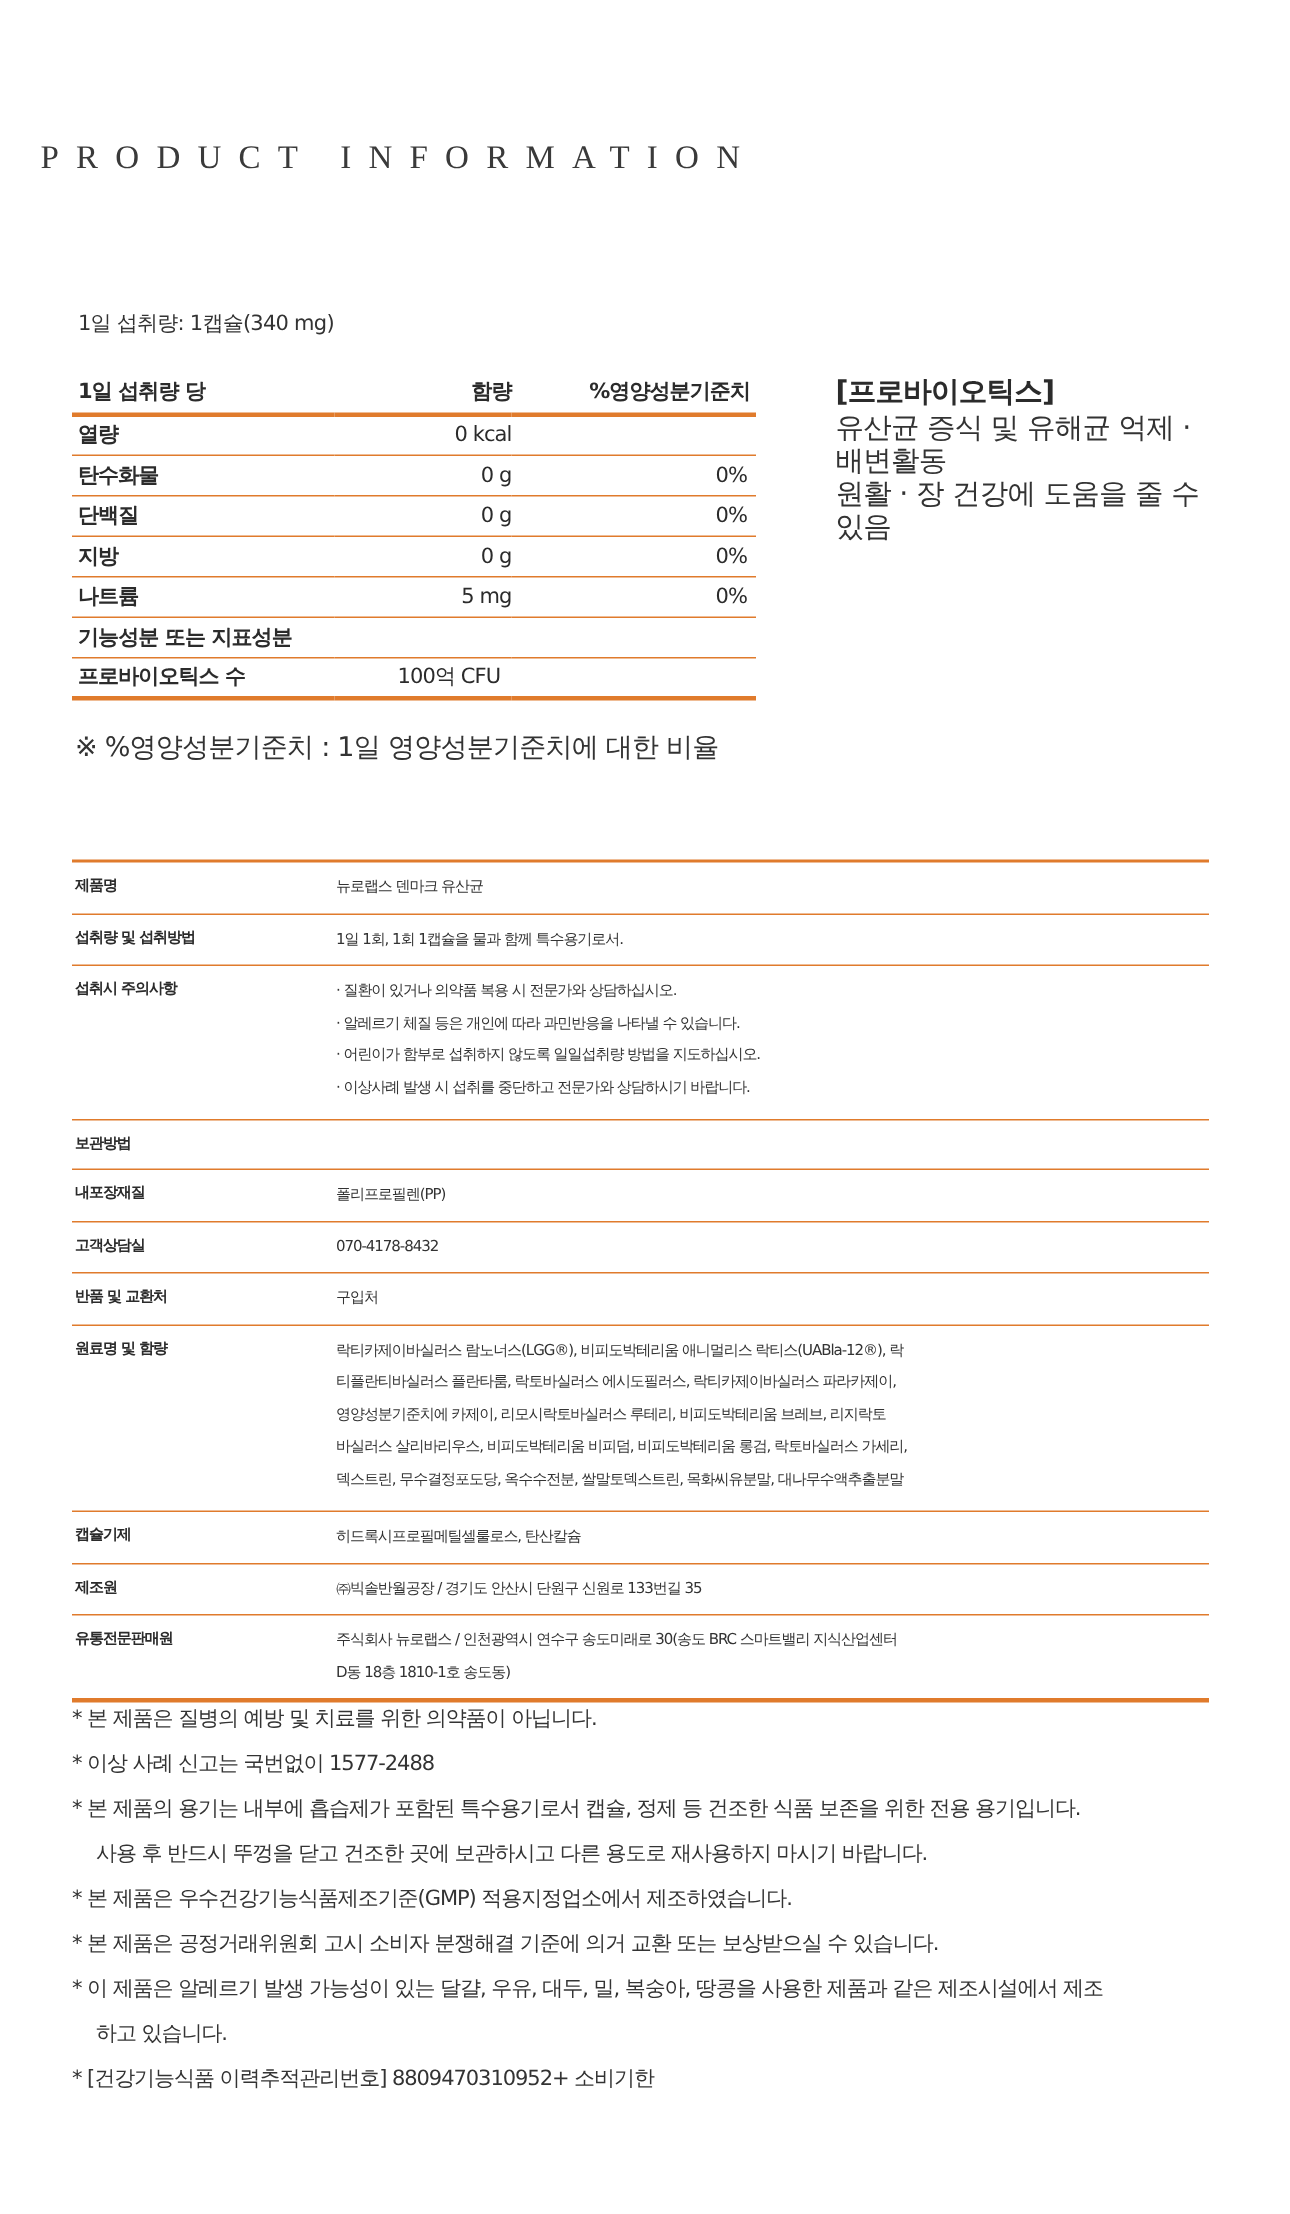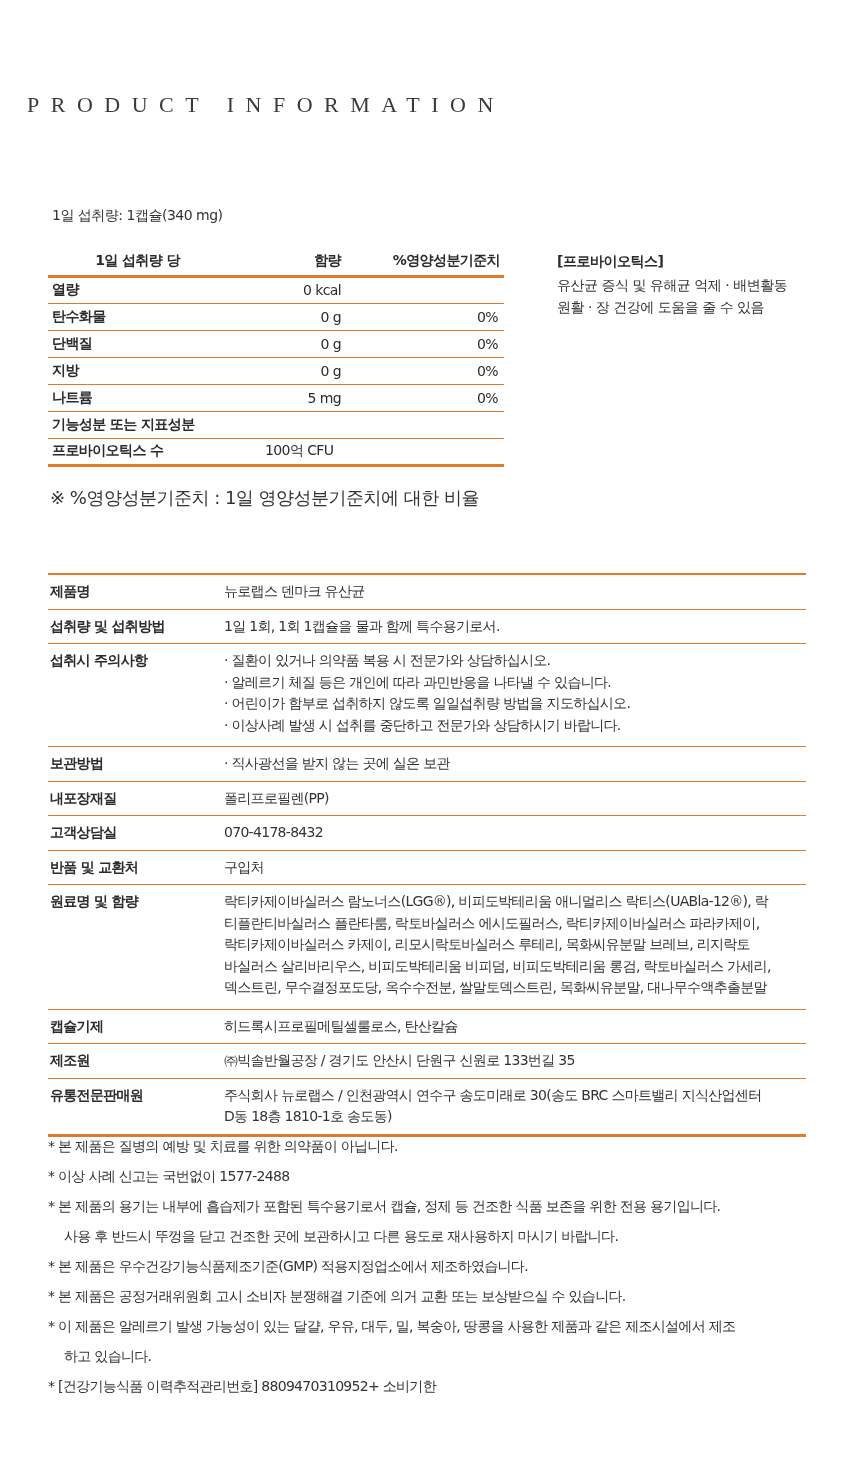--- a/index.html
+++ b/index.html
@@ -24,52 +24,52 @@
       position: absolute; left: 52px; top: 207px;
       font-size: 14px; color: #333; letter-spacing: -0.5px;
     }
     
     .ntable {
       position: absolute; left: 48px; top: 248px; width: 456px;
       border-collapse: collapse;
       font-size: 14px; letter-spacing: -0.6px;
     }
     .ntable th {
-      font-weight: bold; height: 28px; text-align: center;
+      font-weight: bold; height: 28px; text-align: left;
       padding-left: 4px; color: #2b2b2b;
       border-bottom: 3px solid #e07b2c;
     }
     .ntable th.c2 { text-align: right; padding-right: 0; }
     .ntable th.c3 { text-align: right; padding-right: 4px; }
     .ntable td {
       height: 27px; padding-left: 4px;
       border-bottom: 1.5px solid #e07b2c;
       vertical-align: middle;
     }
     .ntable td.lbl { font-weight: bold; width: 175px; }
     .ntable td.lbl.normal { font-weight: bold; }
     .ntable td.amt { text-align: right; width: 118px; padding-right: 0; }
     .ntable td.amt.left { text-align: left; padding-left: 42px; }
     .ntable td.pct { text-align: right; padding-right: 6px; }
     .ntable tr.last td { border-bottom: 3px solid #e07b2c; }
     .probio {
       position: absolute; left: 557px; top: 250px; width: 260px;
-      font-size: 14px; letter-spacing: -0.5px; line-height: 22px; color: #333;
+      font-size: 19px; letter-spacing: -0.5px; line-height: 22px; color: #333;
     }
     .probio .ph { font-weight: bold; color: #2b2b2b; margin-bottom: 2px; }
     .footnote {
       position: absolute; left: 50px; top: 486px;
       font-size: 18px; color: #333; letter-spacing: -0.5px;
     }
     
     .itable {
       position: absolute; left: 48px; top: 573px; width: 758px;
       border-top: 2.5px solid #e07b2c;
       border-bottom: 3px solid #e07b2c;
-      font-size: 14px; letter-spacing: -0.7px; color: #333;
+      font-size: 10px; letter-spacing: -0.7px; color: #333;
     }
     .irow {
       display: flex;
       border-bottom: 1.5px solid #e07b2c;
       padding: 6px 0 6px 0;
       min-height: 31px;
     }
     .irow:last-child { border-bottom: none; }
     .ilabel {
       width: 176px; flex: 0 0 176px; padding-left: 2px;
@@ -162,23 +162,20 @@
     <div class="ilabel">섭취시 주의사항</div>
     <div class="ival">
       <span class="line">· 질환이 있거나 의약품 복용 시 전문가와 상담하십시오.</span>
       <span class="line">· 알레르기 체질 등은 개인에 따라 과민반응을 나타낼 수 있습니다.</span>
       <span class="line">· 어린이가 함부로 섭취하지 않도록 일일섭취량 방법을 지도하십시오.</span>
       <span class="line">· 이상사례 발생 시 섭취를 중단하고 전문가와 상담하시기 바랍니다.</span>
     </div>
   </div>
   <div class="irow">
     <div class="ilabel">보관방법</div>
-    <div class="ival">
-        <span class="line">· 직사광선을 받지 않는 곳에 실온 보관</span>
-      </div>
   </div>
   <div class="irow">
     <div class="ilabel">내포장재질</div>
     <div class="ival">
         <span class="line">폴리프로필렌(PP)</span>
       </div>
   </div>
   <div class="irow">
     <div class="ilabel">고객상담실</div>
     <div class="ival">
@@ -189,21 +186,21 @@
     <div class="ilabel">반품 및 교환처</div>
     <div class="ival">
         <span class="line">구입처</span>
       </div>
   </div>
   <div class="irow tall">
     <div class="ilabel">원료명 및 함량</div>
     <div class="ival">
       <span class="line">락티카제이바실러스 람노너스(LGG®), 비피도박테리움 애니멀리스 락티스(UABla-12®), 락</span>
       <span class="line">티플란티바실러스 플란타룸, 락토바실러스 에시도필러스, 락티카제이바실러스 파라카제이,</span>
-      <span class="line">락티카제이바실러스 카제이, 리모시락토바실러스 루테리, 목화씨유분말 브레브, 리지락토</span>
+      <span class="line">영양성분기준치에 카제이, 리모시락토바실러스 루테리, 비피도박테리움 브레브, 리지락토</span>
       <span class="line">바실러스 살리바리우스, 비피도박테리움 비피덤, 비피도박테리움 롱검, 락토바실러스 가세리,</span>
       <span class="line">덱스트린, 무수결정포도당, 옥수수전분, 쌀말토덱스트린, 목화씨유분말, 대나무수액추출분말</span>
     </div>
   </div>
   <div class="irow">
     <div class="ilabel">캡슐기제</div>
     <div class="ival">
         <span class="line">히드록시프로필메틸셀룰로스, 탄산칼슘</span>
       </div>
   </div>

